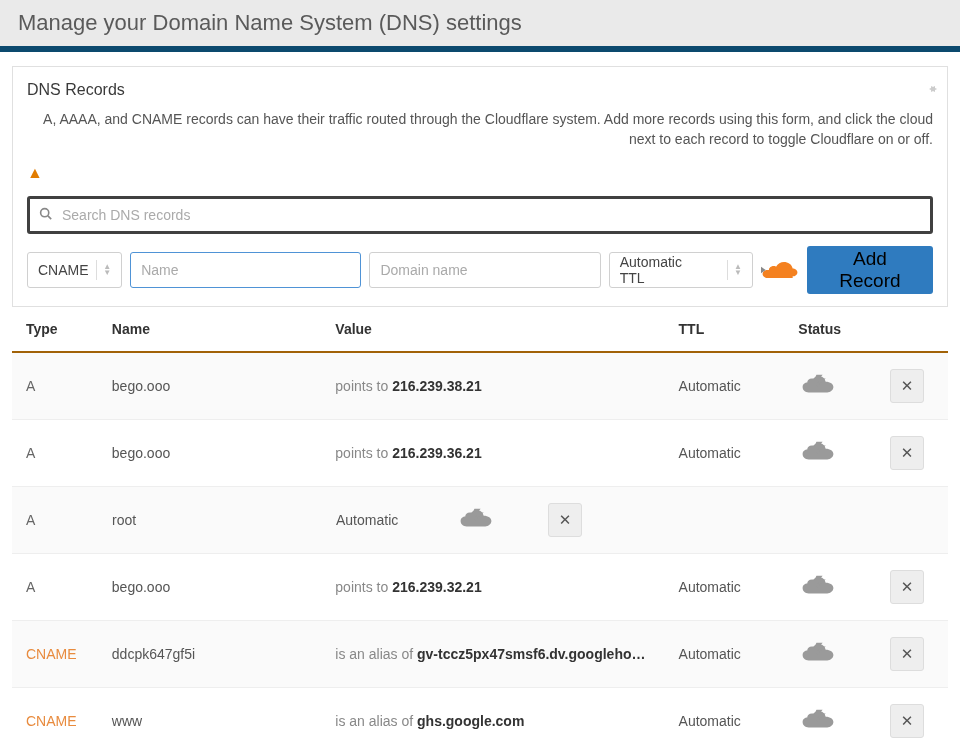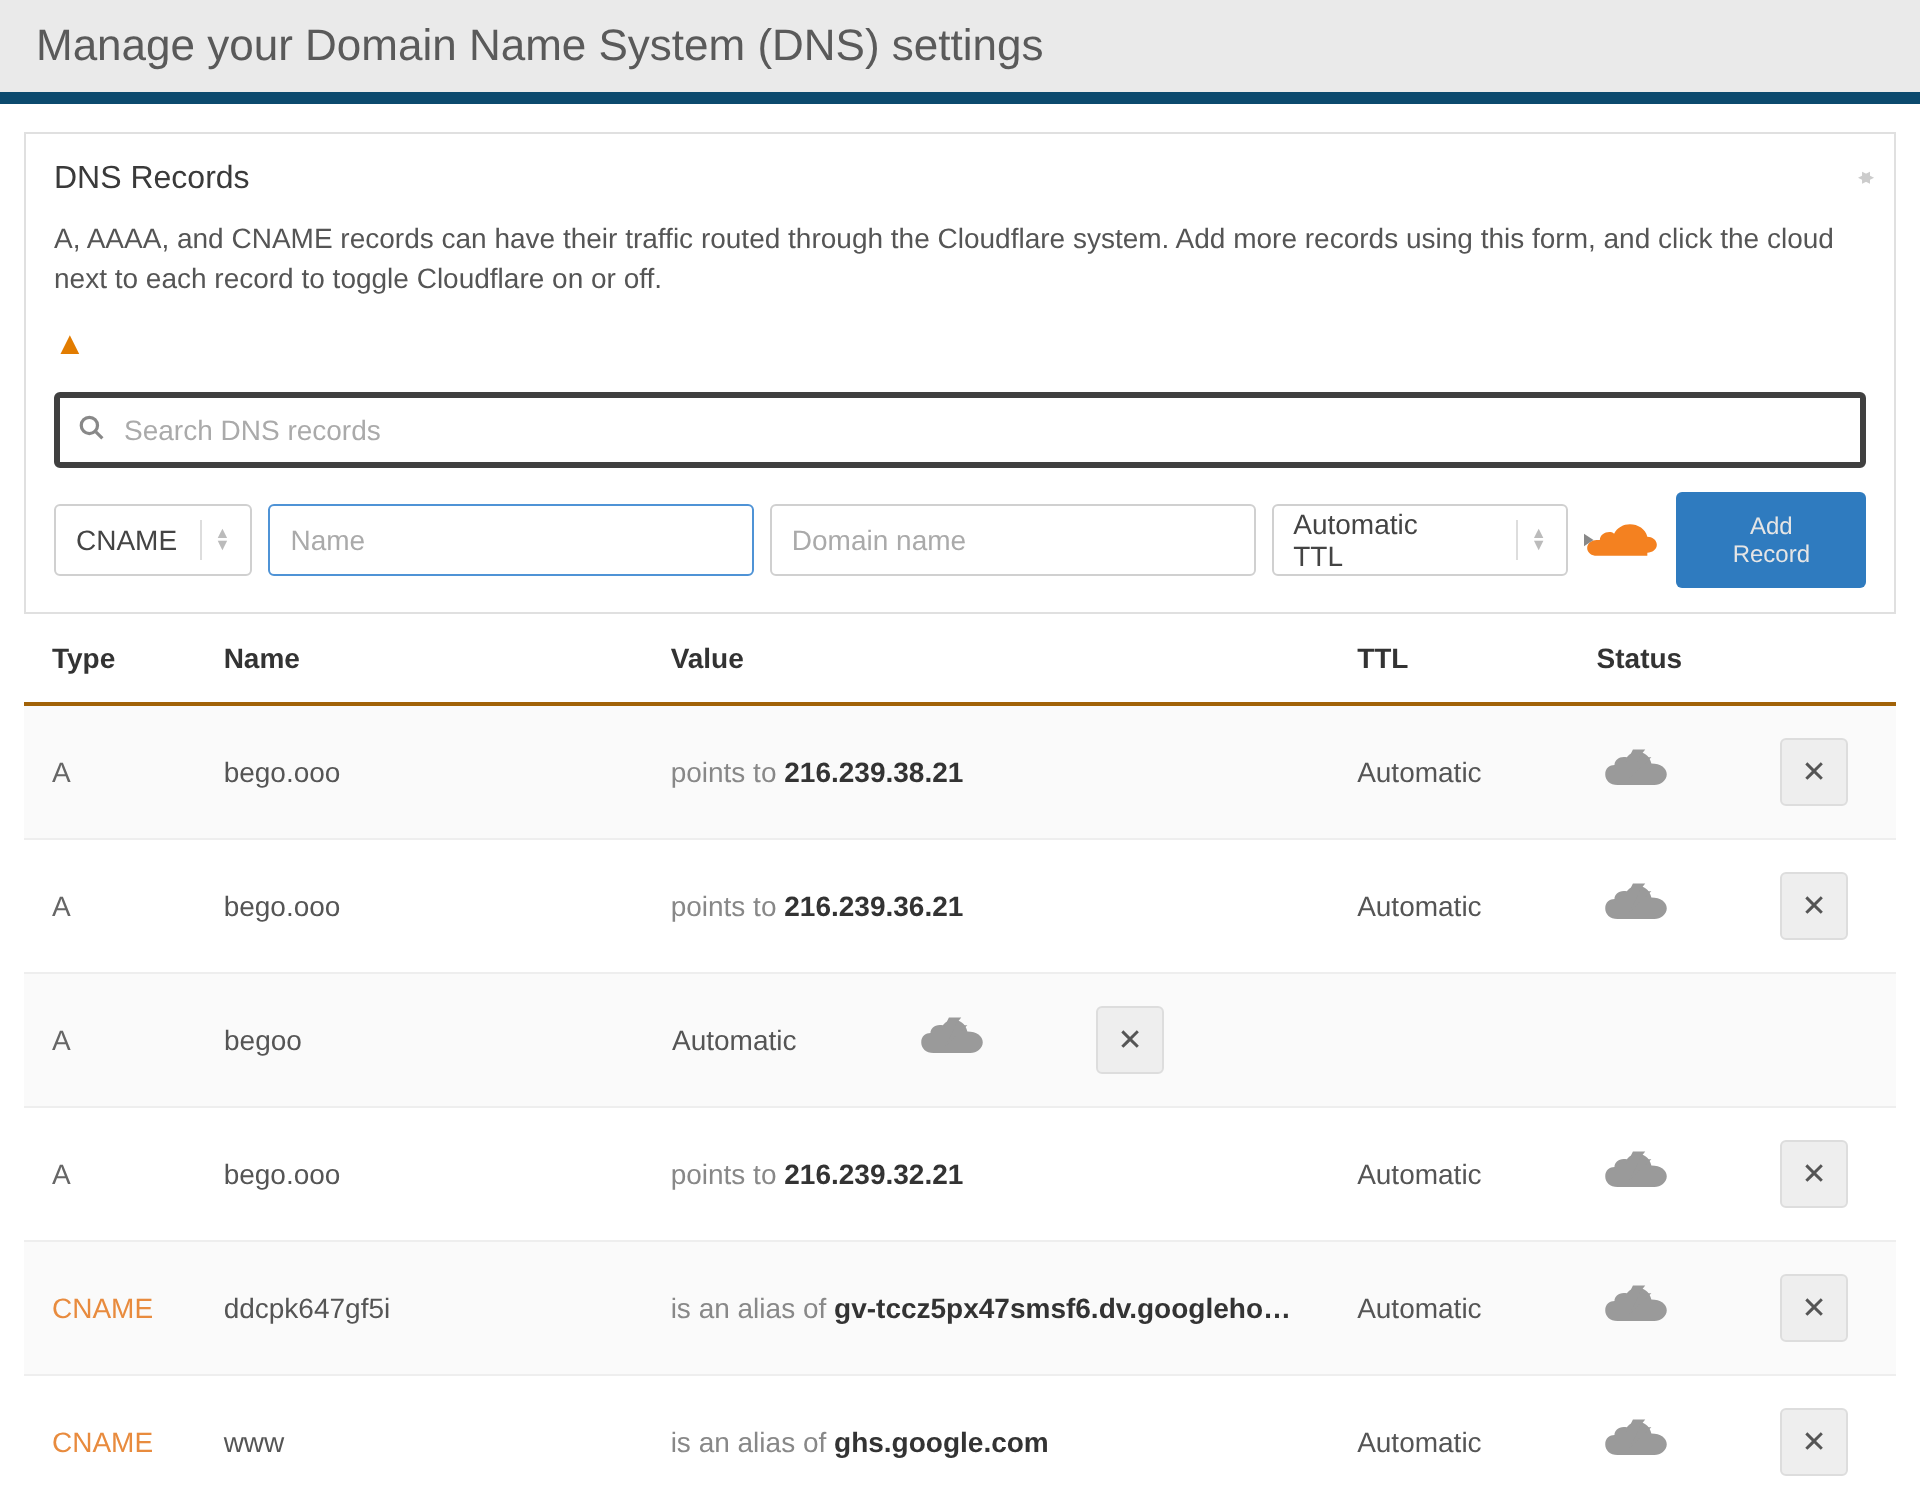--- a/index.html
+++ b/index.html
@@ -1,39 +1,39 @@
 <!DOCTYPE html>
 <html><head>
   <meta charset="utf-8">
   <style>
     * { box-sizing: border-box; margin: 0; padding: 0; }
     body { font-family: -apple-system, BlinkMacSystemFont, "Segoe UI", Helvetica, Arial, sans-serif; font-size: 14px; color: #333; background: #fff; }
     .page-header { background: #eaeaea; padding: 10px 18px; border-bottom: 6px solid #0c4a6e; }
     .page-header h1 { font-size: 22px; font-weight: 400; color: #5a5a5a; }
     .card { margin: 14px 12px 0 12px; border: 1px solid #e0e0e0; padding: 14px 14px 6px 14px; background: #fff; position: relative; }
     .card-title { font-size: 16px; font-weight: 400; color: #3a3a3a; margin-bottom: 10px; }
-    .card-desc { font-size: 14px; color: #555; line-height: 1.45; margin-bottom: 14px; }
+    .card-desc { font-size: 14px; color: #555; line-height: 1.45; margin-bottom: 14px; text-align: right; }
     .warning-row { display: flex; align-items: center; gap: 12px; margin-bottom: 14px; color: #888; font-size: 13px; }
     .warn-icon { color: #e27c00; font-size: 16px; }
     .warning-row b { color: #777; }
     .search-wrap { position: relative; margin-bottom: 12px; }
     .search-wrap .mag { position: absolute; left: 12px; top: 50%; transform: translateY(-50%); color: #888; font-size: 13px; }
     .search-input { width: 100%; height: 38px; border: 3px solid #404040; border-radius: 3px; padding: 0 12px 0 32px; font-size: 14px; color: #737373; }
     .search-input::placeholder { color: #aaa; }
     .form-row { display: flex; align-items: center; gap: 8px; margin-bottom: 6px; }
     .select-box, .input-box { height: 36px; border: 1px solid #d0d0d0; border-radius: 3px; background: #fff; display: flex; align-items: center; padding: 0 10px; font-size: 14px; color: #444; position: relative; }
     .select-type { width: 100px; justify-content: space-between; }
     .select-ttl { width: 150px; justify-content: space-between; gap: 45px; }
     .spinner { display: flex; flex-direction: column; gap: 0; color: #bbb; line-height: 6px; font-size: 8px; border-left: 1px solid #ddd; padding-left: 6px; height: 20px; justify-content: center; }
     .input-name { width: 245px; border-color: #4f93d6; outline: none; }
     .input-domain { width: 245px; }
     .input-box input { border: none; outline: none; width: 100%; height: 100%; font-size: 14px; color: #444; background: transparent; }
     .input-box input::placeholder { color: #aaa; }
     .cloud-toggle { width: 38px; display: flex; align-items: center; justify-content: center; }
-    .add-btn { height: 48px; background: #2f7bbf; color: #e5e5e5; border: none; border-radius: 3px; padding: 0 16px; font-size: 12px; cursor: pointer; }
+    .add-btn { height: 48px; background: #2f7bbf; color: #000000; border: none; border-radius: 3px; padding: 0 16px; font-size: 19px; cursor: pointer; }
     .table-wrap { margin: 0 12px; }
     .thead { display: flex; align-items: center; padding: 14px 14px; font-weight: 700; color: #333; font-size: 14px; border-bottom: 2px solid #a16207; }
     .col-type { width: 86px; }
     .col-name { width: 224px; }
     .col-value { width: 344px; }
     .col-ttl { width: 120px; }
     .col-status { width: 92px; text-align: left; }
     .col-del { width: 44px; }
     .trow { display: flex; align-items: center; padding: 16px 14px; border-bottom: 1px solid #eee; color: #555; }
     .trow:nth-child(odd) { background: #fafafa; }
@@ -131,21 +131,21 @@
             <path fill="#999" d="M12 8 Q18 0 26 6 L20 12 Z" opacity="0"></path>
             <path fill="#9a9a9a" d="M20 6 C25 0 34 2 36 10 C42 10 46 13 46 17 C46 21 42 24 38 24 L14 24 C9 24 6 21 6 17 C6 13 9 11 12 11 C12 8 15 5 20 6 Z"></path>
             <path fill="#9a9a9a" d="M22 4 L30 4 L26 9 L34 9 L20 22 L25 12 L18 12 Z" transform="translate(2 -3)"></path>
           </svg></div>
         <div class="col-del">
           <div class="del-btn">✕</div>
         </div>
       </div>
       <div class="trow">
         <div class="col-type">A</div>
-        <div class="col-name">begoo</div>
+        <div class="col-name">root</div>
         <div class="col-ttl">Automatic</div>
         <div class="col-status cloud-gray"><svg width="40" height="24" viewBox="0 0 52 26">
             <path fill="#999" d="M8 14 C8 14 2 10 2 18 L10 14 Z" opacity="0"></path>
             <path fill="#999" d="M12 8 Q18 0 26 6 L20 12 Z" opacity="0"></path>
             <path fill="#9a9a9a" d="M20 6 C25 0 34 2 36 10 C42 10 46 13 46 17 C46 21 42 24 38 24 L14 24 C9 24 6 21 6 17 C6 13 9 11 12 11 C12 8 15 5 20 6 Z"></path>
             <path fill="#9a9a9a" d="M22 4 L30 4 L26 9 L34 9 L20 22 L25 12 L18 12 Z" transform="translate(2 -3)"></path>
           </svg></div>
         <div class="col-del">
           <div class="del-btn">✕</div>
         </div>

